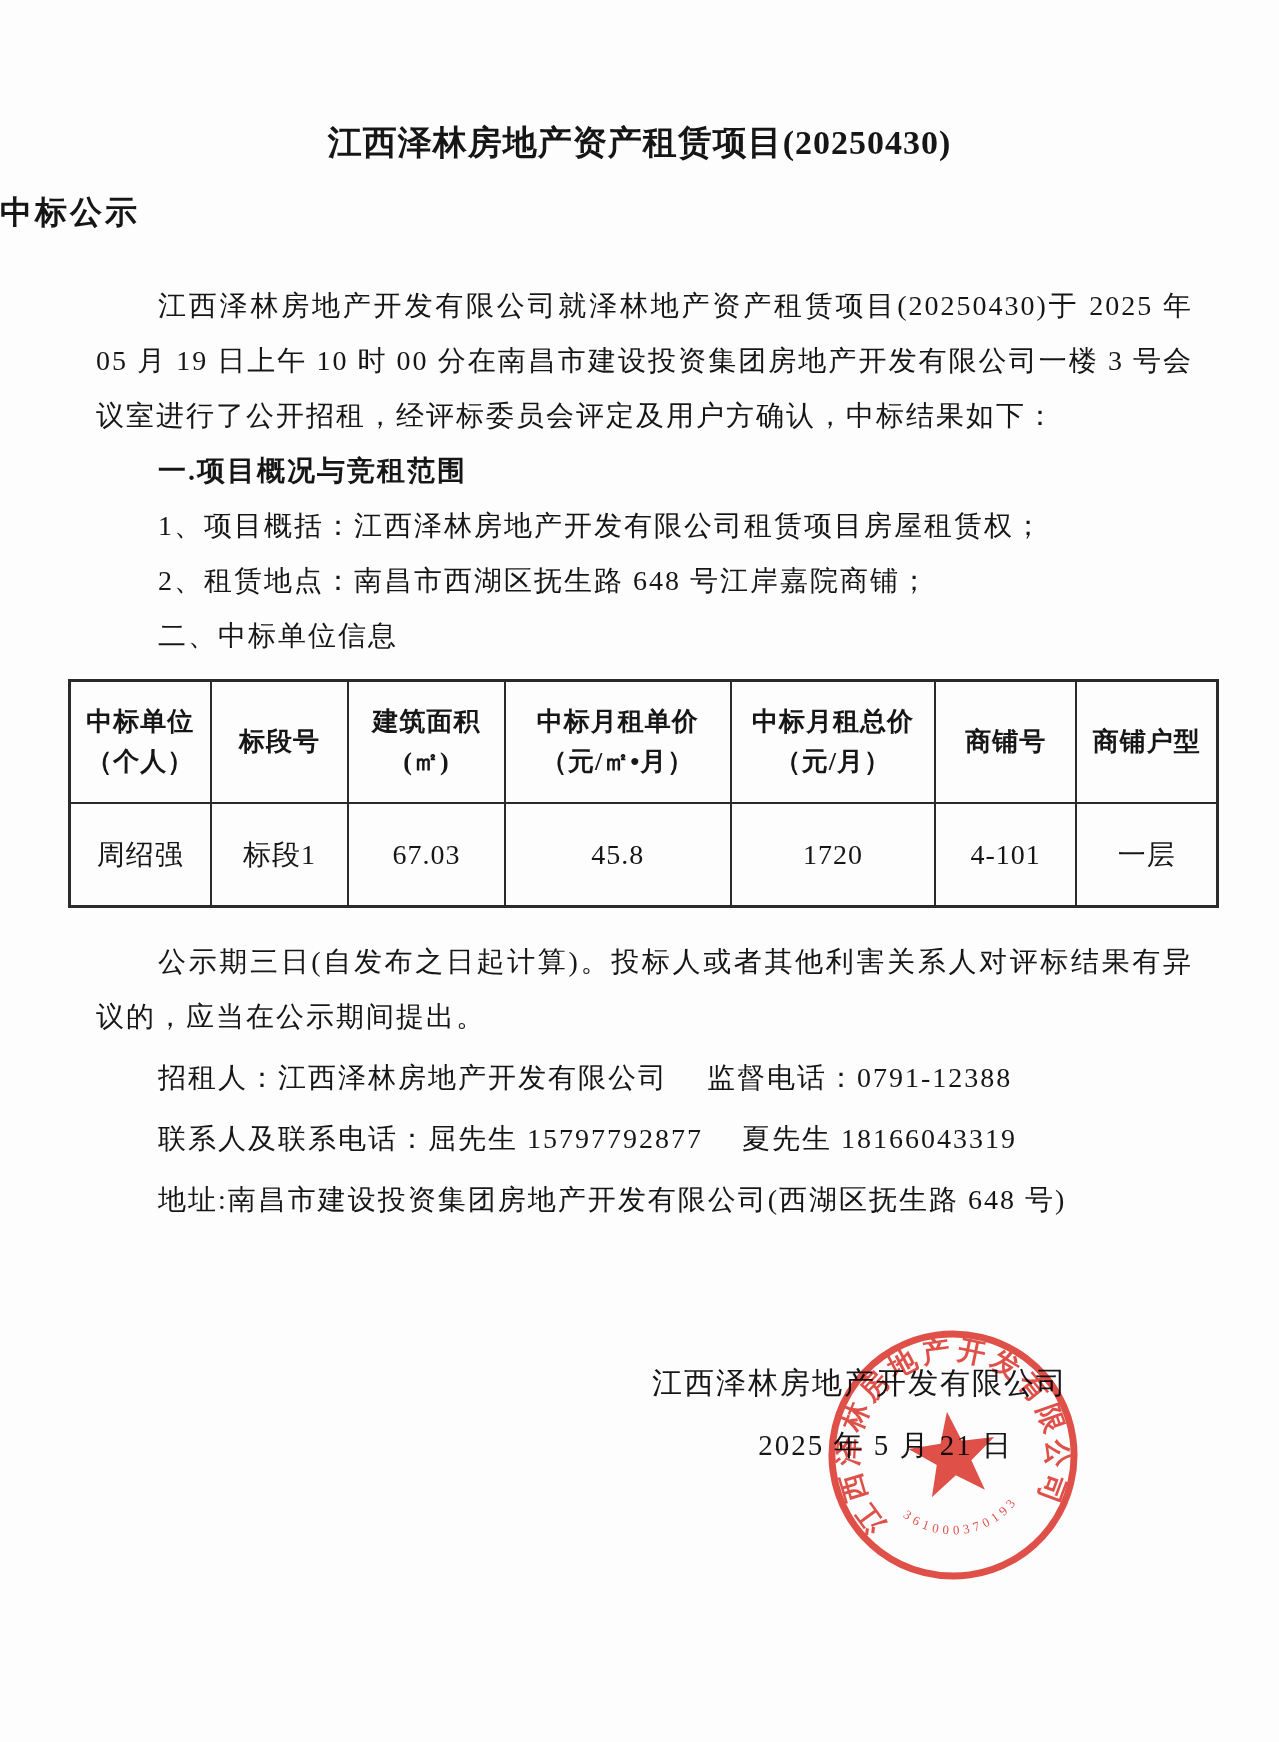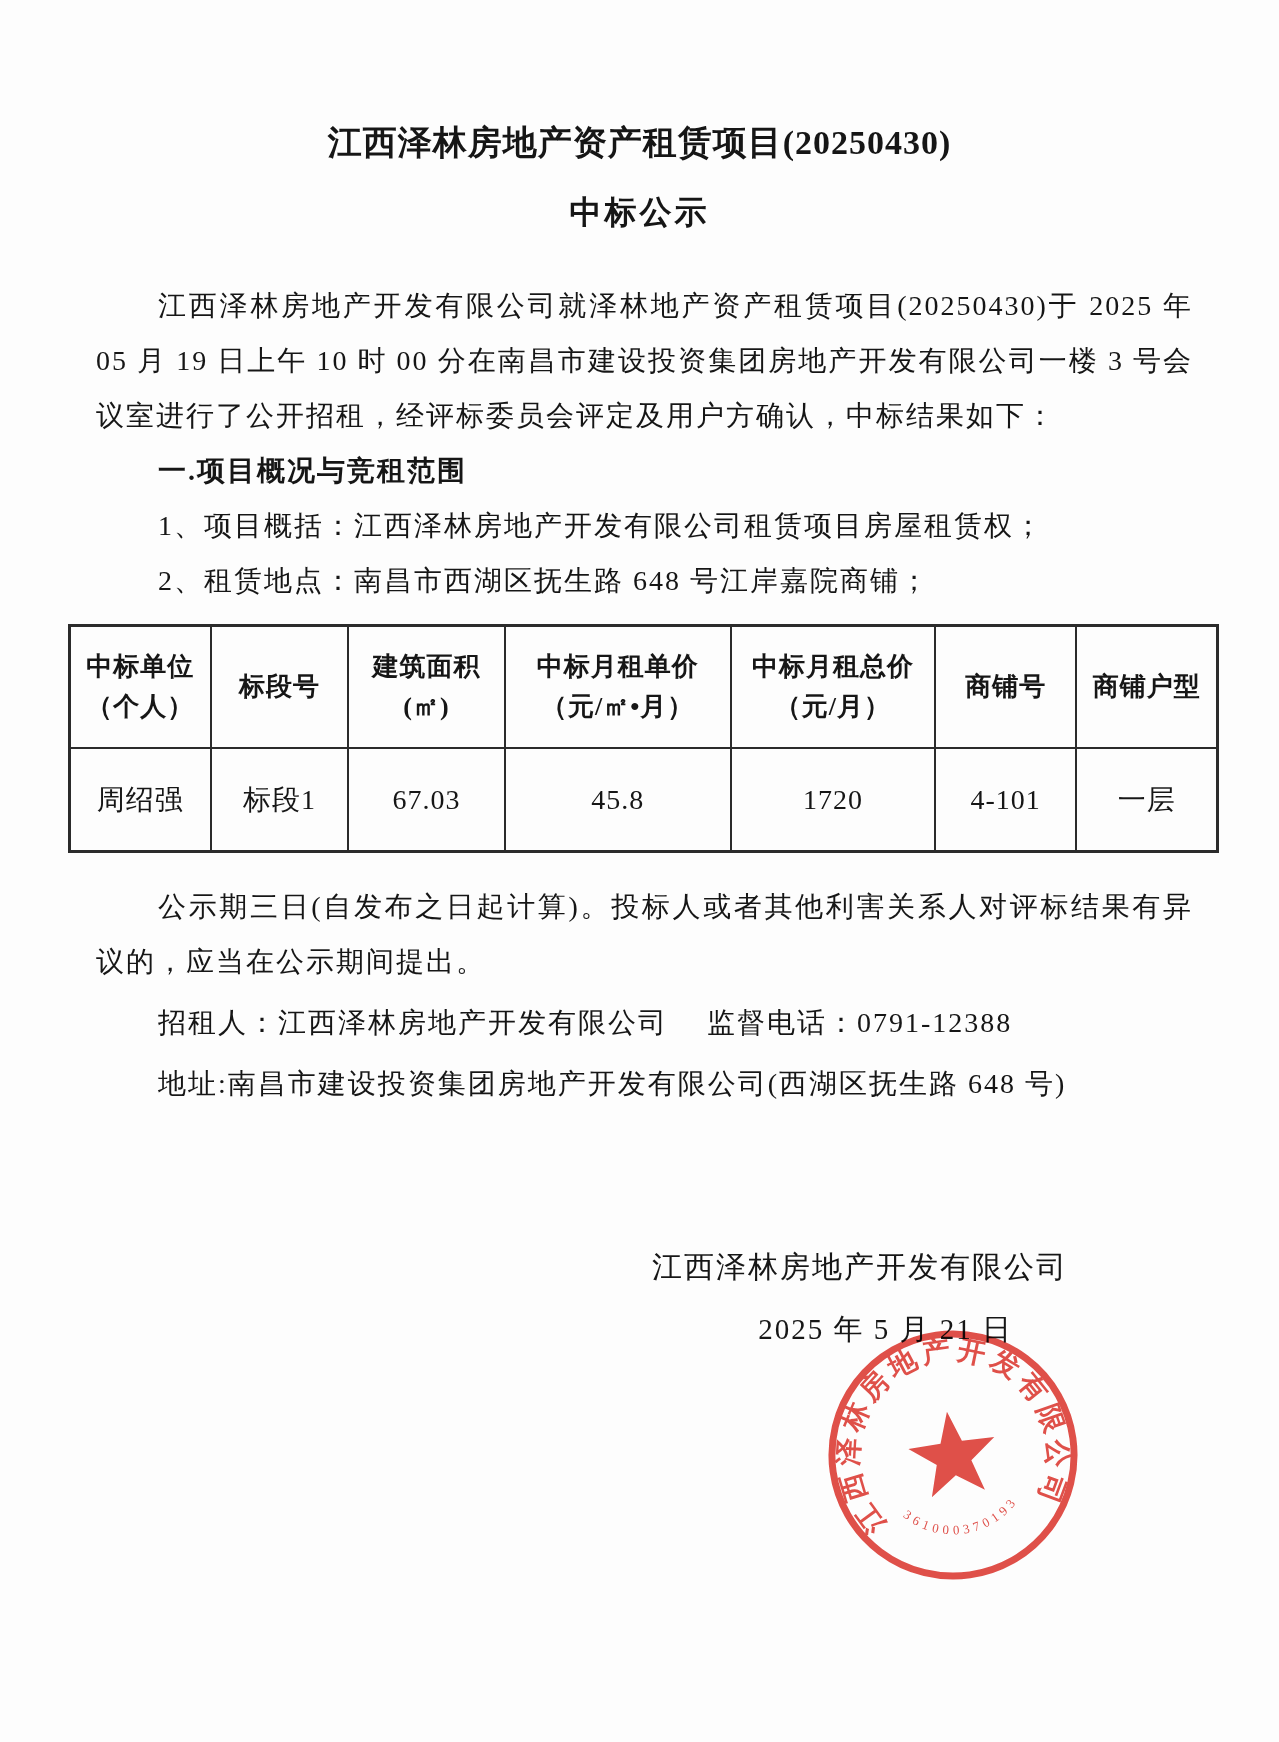--- a/index.html
+++ b/index.html
@@ -16,21 +16,20 @@
   .doc-title {
     padding-top:120px;
     text-align:center;
     font-size:34px;
     font-weight:bold;
     line-height:46px;
     letter-spacing:1px;
   }
   .doc-subtitle {
     margin-top:24px;
-    text-align:center;
     font-size:32px;
     font-weight:bold;
     line-height:44px;
     letter-spacing:3px;
   }
   .content {
     margin:0 86px 0 96px;
     font-size:28px;
     line-height:55px;
     text-align:justify;
@@ -115,20 +114,21 @@
   <h2 class="doc-subtitle">中标公示</h2>
 
   <div class="content">
 
     <p class="indent intro">江西泽林房地产开发有限公司就泽林地产资产租赁项目(20250430)于 2025 年 05 月 19 日上午 10 时 00 分在南昌市建设投资集团房地产开发有限公司一楼 3 号会议室进行了公开招租，经评标委员会评定及用户方确认，中标结果如下：</p>
 
     <p class="indent bold">一.项目概况与竞租范围</p>
     <p class="indent">1、项目概括：江西泽林房地产开发有限公司租赁项目房屋租赁权；</p>
     <p class="indent">2、租赁地点：南昌市西湖区抚生路 648 号江岸嘉院商铺；</p>
 
+    <p class="indent">二、中标单位信息</p>
 
     <table class="bid">
       <colgroup>
         <col class="col-winner">
           <col class="col-section">
           <col class="col-area">
         <col class="col-unitprice">
           <col class="col-totalprice">
           <col class="col-shopno">
           <col class="col-shoptype">
@@ -156,20 +156,21 @@
           <td>45.8</td>
           <td>1720</td>
           <td>4-101</td>
           <td>一层</td>
         </tr>
       </tbody>
     </table>
 
     <p class="indent notice">公示期三日(自发布之日起计算)。投标人或者其他利害关系人对评标结果有异议的，应当在公示期间提出。</p>
     <p class="indent tight">招租人：江西泽林房地产开发有限公司　 监督电话：0791-12388</p>
+    <p class="indent tight">联系人及联系电话：屈先生 15797792877　 夏先生 18166043319</p>
     <p class="indent tight">地址:南昌市建设投资集团房地产开发有限公司(西湖区抚生路 648 号)</p>
   </div>
 
   <p class="sign-company">江西泽林房地产开发有限公司</p>
   <p class="sign-date">2025 年 5 月 21 日</p>
 
   <div class="seal">
     <svg viewBox="0 0 260 260">
       <circle cx="130" cy="130" r="122" fill="none" stroke-width="7" stroke="#dd3730"></circle>
       <path id="seal-ring-path" d="M 46.9 178 A 96 96 0 1 1 213.1 178" fill="none"></path>

